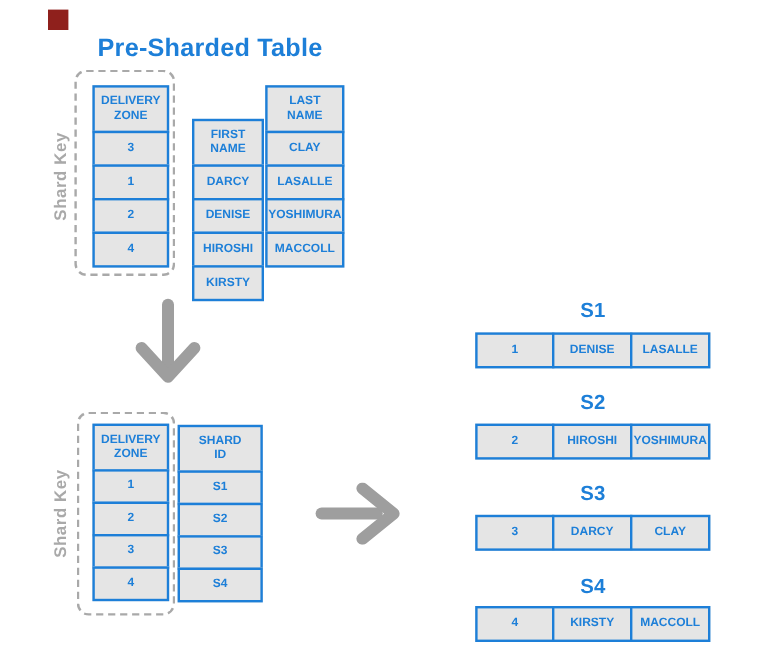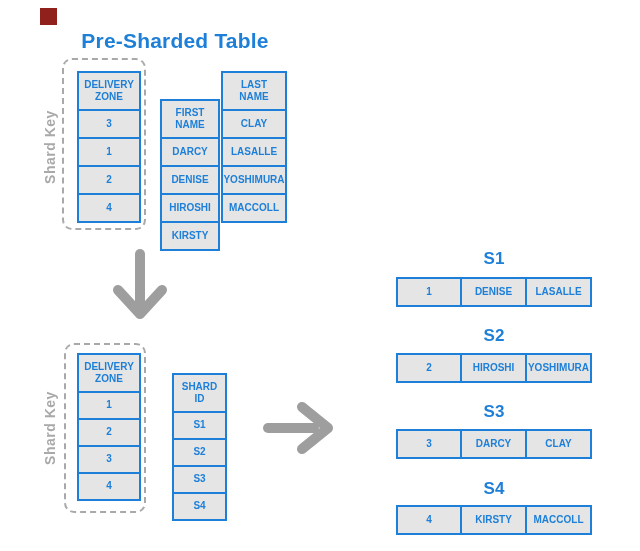--- a/index.html
+++ b/index.html
@@ -95,21 +95,21 @@
 
   <div class="colstack" style="left:77px;top:353px;width:64px;">
     <div class="cell cell-header">DELIVERY
 ZONE</div>
     <div class="cell cell-data short">1</div>
     <div class="cell cell-data short">2</div>
     <div class="cell cell-data short">3</div>
     <div class="cell cell-data short">4</div>
   </div>
 
-  <div class="colstack" style="left:148px;top:373px;width:55px;margin-left:24px;">
+  <div class="colstack" style="left:148px;top:354px;width:71px;">
     <div class="cell cell-header">SHARD
 ID</div>
     <div class="cell cell-data short">S1</div>
     <div class="cell cell-data short">S2</div>
     <div class="cell cell-data short">S3</div>
     <div class="cell cell-data short">S4</div>
   </div>
 
   <svg class="arrow" style="left:262px;top:402px;" width="80" height="52" viewBox="0 0 80 52">
     <line x1="6" y1="26" x2="52" y2="26"></line>

